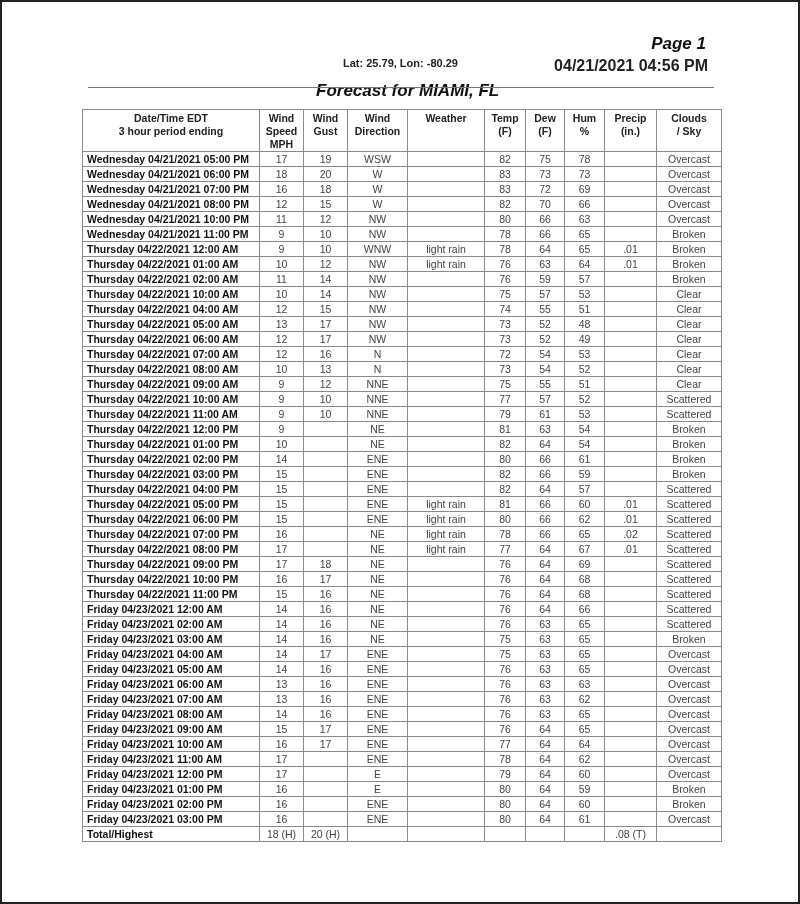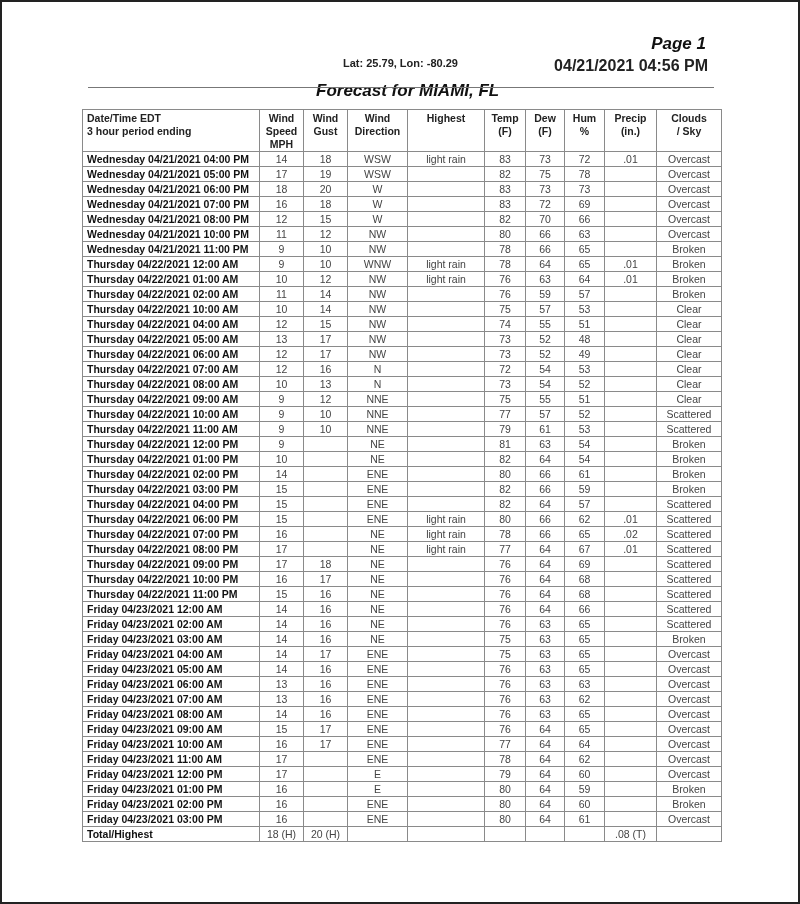--- a/index.html
+++ b/index.html
@@ -11,21 +11,21 @@
   .stamp { position:absolute; right:92px; top:57px; font-size:16px; font-weight:bold; color:#222; }
   .rule { position:absolute; left:88px; top:87px; width:626px; height:0; border-top:1px solid #777; }
   table.fc { position:absolute; left:82px; top:109px; border-collapse:collapse; font-size:10.5px; table-layout:fixed; }
   table.fc th, table.fc td { border:1px solid #8a8a8a; padding:0 4px; height:14px; line-height:14px; white-space:nowrap; overflow:hidden; }
   table.fc th { font-weight:bold; text-align:center; vertical-align:top; line-height:13px; padding-top:2px; height:39px; color:#222; }
   table.fc th.first { text-align:left; }
   table.fc td { text-align:center; color:#333; }
   table.fc td.dt { text-align:left; font-weight:bold; color:#111; }
   table.fc tr.total td.dt { font-weight:bold; }
   table.fc td.num { color:#444; }
-  .hl { display:block; }
+  .hl { display:block;text-align:center; }
 </style>
 </head>
 <body>
 
 <div class="frame"></div>
 
 <div class="title">Forecast for MIAMI, FL</div>
 <div class="coords">Lat: 25.79, Lon: -80.29</div>
 <div class="page">Page 1</div>
 <div class="stamp">04/21/2021 04:56 PM</div>
@@ -60,21 +60,21 @@
           <span class="hl">Wind</span>
           <span class="hl">Gust</span>
           <span class="hl"></span>
         </th>
         <th>
           <span class="hl">Wind</span>
           <span class="hl">Direction</span>
           <span class="hl"></span>
         </th>
         <th>
-          <span class="hl">Highest</span>
+          <span class="hl">Weather</span>
           <span class="hl"></span>
           <span class="hl"></span>
         </th>
         <th>
           <span class="hl">Temp</span>
           <span class="hl">(F)</span>
           <span class="hl"></span>
         </th>
         <th>
           <span class="hl">Dew</span>
@@ -92,32 +92,20 @@
           <span class="hl"></span>
         </th>
         <th>
           <span class="hl">Clouds</span>
           <span class="hl">/ Sky</span>
           <span class="hl"></span>
         </th>
       </tr>
   </thead>
   <tbody id="body-rows">
-      <tr>
-        <td class="dt">Wednesday 04/21/2021 04:00 PM</td>
-        <td class="num">14</td>
-        <td class="num">18</td>
-        <td class="num">WSW</td>
-        <td class="num">light rain</td>
-        <td class="num">83</td>
-        <td class="num">73</td>
-        <td class="num">72</td>
-        <td class="num">.01</td>
-        <td class="num">Overcast</td>
-      </tr>
       <tr>
         <td class="dt">Wednesday 04/21/2021 05:00 PM</td>
         <td class="num">17</td>
         <td class="num">19</td>
         <td class="num">WSW</td>
         <td class="num"></td>
         <td class="num">82</td>
         <td class="num">75</td>
         <td class="num">78</td>
         <td class="num"></td>
@@ -381,20 +369,32 @@
         <td class="num"></td>
         <td class="num">ENE</td>
         <td class="num"></td>
         <td class="num">82</td>
         <td class="num">64</td>
         <td class="num">57</td>
         <td class="num"></td>
         <td class="num">Scattered</td>
       </tr>
       <tr>
+        <td class="dt">Thursday 04/22/2021 05:00 PM</td>
+        <td class="num">15</td>
+        <td class="num"></td>
+        <td class="num">ENE</td>
+        <td class="num">light rain</td>
+        <td class="num">81</td>
+        <td class="num">66</td>
+        <td class="num">60</td>
+        <td class="num">.01</td>
+        <td class="num">Scattered</td>
+      </tr>
+      <tr>
         <td class="dt">Thursday 04/22/2021 06:00 PM</td>
         <td class="num">15</td>
         <td class="num"></td>
         <td class="num">ENE</td>
         <td class="num">light rain</td>
         <td class="num">80</td>
         <td class="num">66</td>
         <td class="num">62</td>
         <td class="num">.01</td>
         <td class="num">Scattered</td>

